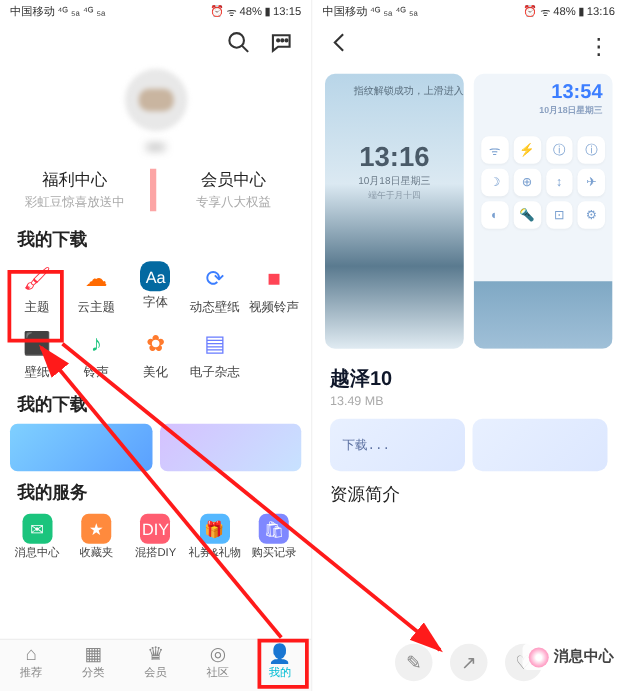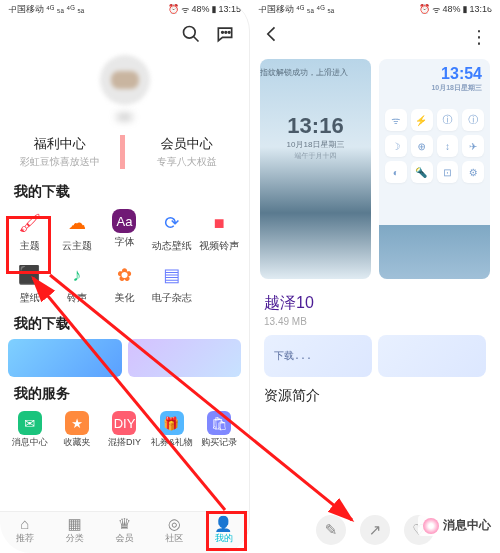--- a/index.html
+++ b/index.html
@@ -1,18 +1,18 @@
 <!DOCTYPE html>
 <html><head>
 <meta charset="utf-8">
 <style>
   * { margin: 0; padding: 0; box-sizing: border-box; }
   body { width: 500px; height: 553px; background: #fff; font-family: -apple-system, "PingFang SC", "Microsoft YaHei", sans-serif; position: relative; overflow: hidden; }
   .screens { display: flex; width: 500px; height: 553px; }
-  .screen { width: 250px; height: 553px; background: #fff; position: relative; overflow: hidden; border-right: 1px solid #eee; border-radius: 31px; }
+  .screen { width: 250px; height: 553px; background: #fff; position: relative; overflow: hidden; border-right: 1px solid #eee; }
   .screen:last-child { border-right: none; }
   .statusbar { height: 18px; display: flex; justify-content: space-between; align-items: center; font-size: 9px; padding: 0 8px; color: #333; }
   .sb-left, .sb-right { display: flex; align-items: center; gap: 2px; }
   .sb-ico { font-size: 9px; }
 
   
   .top-icons { display: flex; justify-content: flex-end; gap: 14px; padding: 6px 14px 4px; font-size: 18px; color: #333; }
   .profile { text-align: center; padding: 2px 0 4px; }
   .avatar { width: 50px; height: 50px; border-radius: 50%; background: #e8e8e8; margin: 0 auto; display: flex; align-items: center; justify-content: center; filter: blur(2px); }
   .avatar::before { content: ""; width: 28px; height: 18px; background: #c9b5a0; border-radius: 8px; }
@@ -22,21 +22,21 @@
   .center-item:first-child { border-right: 5px solid #fca5a5; }
   .center-title { font-size: 13px; color: #222; }
   .center-sub { font-size: 10px; color: #aaa; margin-top: 2px; }
   .sect-title { font-size: 14px; font-weight: 600; color: #222; padding: 6px 14px 4px; }
   .grid5 { display: flex; flex-wrap: wrap; padding: 0 6px; }
   .grid-item { width: 20%; text-align: center; padding: 4px 0; }
   .ico { width: 28px; height: 28px; margin: 0 auto 2px; display: flex; align-items: center; justify-content: center; font-size: 18px; border-radius: 6px; }
   .ico-label { font-size: 10px; color: #444; }
   .ico-theme { color: #ff3344; }
   .ico-cloud { color: #ff6a00; }
-  .ico-font { background: #701a75; color: #fff; border-radius: 8px; width: 24px; height: 24px; font-size: 13px; }
+  .ico-font { background: #0369a1; color: #fff; border-radius: 8px; width: 24px; height: 24px; font-size: 13px; }
   .ico-live { color: #3c7eff; }
   .ico-video { color: #ff4455; }
   .ico-wall { color: #ff3b6b; }
   .ico-ring { color: #1bc47d; }
   .ico-beauty { color: #ff7a2d; }
   .ico-mag { color: #6a7dff; }
   .banners { display: flex; gap: 6px; padding: 2px 8px; }
   .banner { flex: 1; height: 38px; border-radius: 6px; }
   .b1 { background: linear-gradient(135deg,#7fd0ff,#5aa0ff); }
   .b2 { background: linear-gradient(135deg,#d5c1ff,#c7e2ff); }
@@ -50,30 +50,30 @@
   .nav-item.active { color: #00bcd4; }
   .nav-ico { font-size: 15px; line-height: 16px; }
   .nav-lbl { font-size: 9px; }
 
   
   .dhead { display: flex; justify-content: space-between; align-items: center; padding: 6px 12px; font-size: 18px; color: #333; }
   .previews { display: flex; gap: 8px; padding: 4px 10px; }
   .preview { flex: 1; border-radius: 8px; height: 220px; overflow: hidden; position: relative; }
   .pv1 { background: linear-gradient(180deg,#b8d5e8 0%,#dbe9f2 40%,#5a7a8f 70%,#e0ebf2 100%); }
   .pv2 { background: #f0f5fa; }
-  .pv1-top { position:absolute; top:8px; left:0; right:0; text-align:left; font-size:8px; color:#5a6f7f; }
+  .pv1-top { position:absolute; top:8px; left:0; right:0; text-align:right; font-size:8px; color:#5a6f7f; }
   .pv1-time { position:absolute; top:54px; left:0; right:0; text-align:center; font-size:22px; font-weight:600; color:#4a5a68; }
   .pv1-date { position:absolute; top:80px; left:0; right:0; text-align:center; font-size:8px; color:#6a7a88; }
   .pv1-sub { position:absolute; top:92px; left:0; right:0; text-align:center; font-size:7px; color:#8a9aa8; }
   .pv2-time { position:absolute; top:6px; right:8px; font-size:16px; font-weight:600; color:#3c7eff; text-align:right; }
   .pv2-date { font-size:7px; color:#8aa0c0; text-align:right; }
   .pv2-grid { position:absolute; top:50px; left:6px; right:6px; display:flex; flex-wrap:wrap; gap:4px; }
   .pv2-cell { width: calc(25% - 3px); height: 22px; background:#fff; border-radius:6px; display:flex; align-items:center; justify-content:center; font-size:10px; color:#7aa0d0; box-shadow:0 1px 2px rgba(0,0,0,0.04); }
   .pv2-bottom { position:absolute; bottom:0; left:0; right:0; height:54px; background:linear-gradient(180deg,#7fa8c4,#a0c0d8); }
-  .detail-title { font-size: 16px; font-weight: 400; color: #4c1d95; padding: 10px 14px 2px; }
+  .detail-title { font-size: 16px; font-weight: 700; color: #0f172a; padding: 10px 14px 2px; }
   .detail-size { font-size: 10px; color: #aaa; padding: 0 14px 8px; }
   .extras { padding: 0 14px; display: flex; gap: 6px; }
   .extra { flex:1; height: 42px; border-radius: 8px; background: linear-gradient(135deg,#e8f0ff,#dce7ff); display:flex; align-items:center; padding-left:10px; font-size:10px; color:#5a6fa0; overflow:hidden;font-family:Liberation Mono, monospace; }
   .intro-title { font-size: 14px; font-weight: 400; color: #222; padding: 10px 14px 4px; }
   .action-bar { position: absolute; bottom: 8px; left: 0; right: 0; display: flex; align-items: center; justify-content: center; gap: 14px; }
   .apply-btn { background: #00bcd4; color: #fff; font-size: 14px; padding: 8px 34px; border-radius: 20px; }
   .act-ico { width: 30px; height: 30px; border-radius: 50%; background: #f0f0f0; display:flex; align-items:center; justify-content:center; font-size:15px; color:#888; }
 
   
   .watermark { position: absolute; right: 4px; bottom: 17px; display: flex; align-items: center; gap: 4px; font-size: 12px; font-weight: 700; color: #444; background: rgba(255,255,255,0.85); padding: 2px 5px; border-radius: 4px; }

